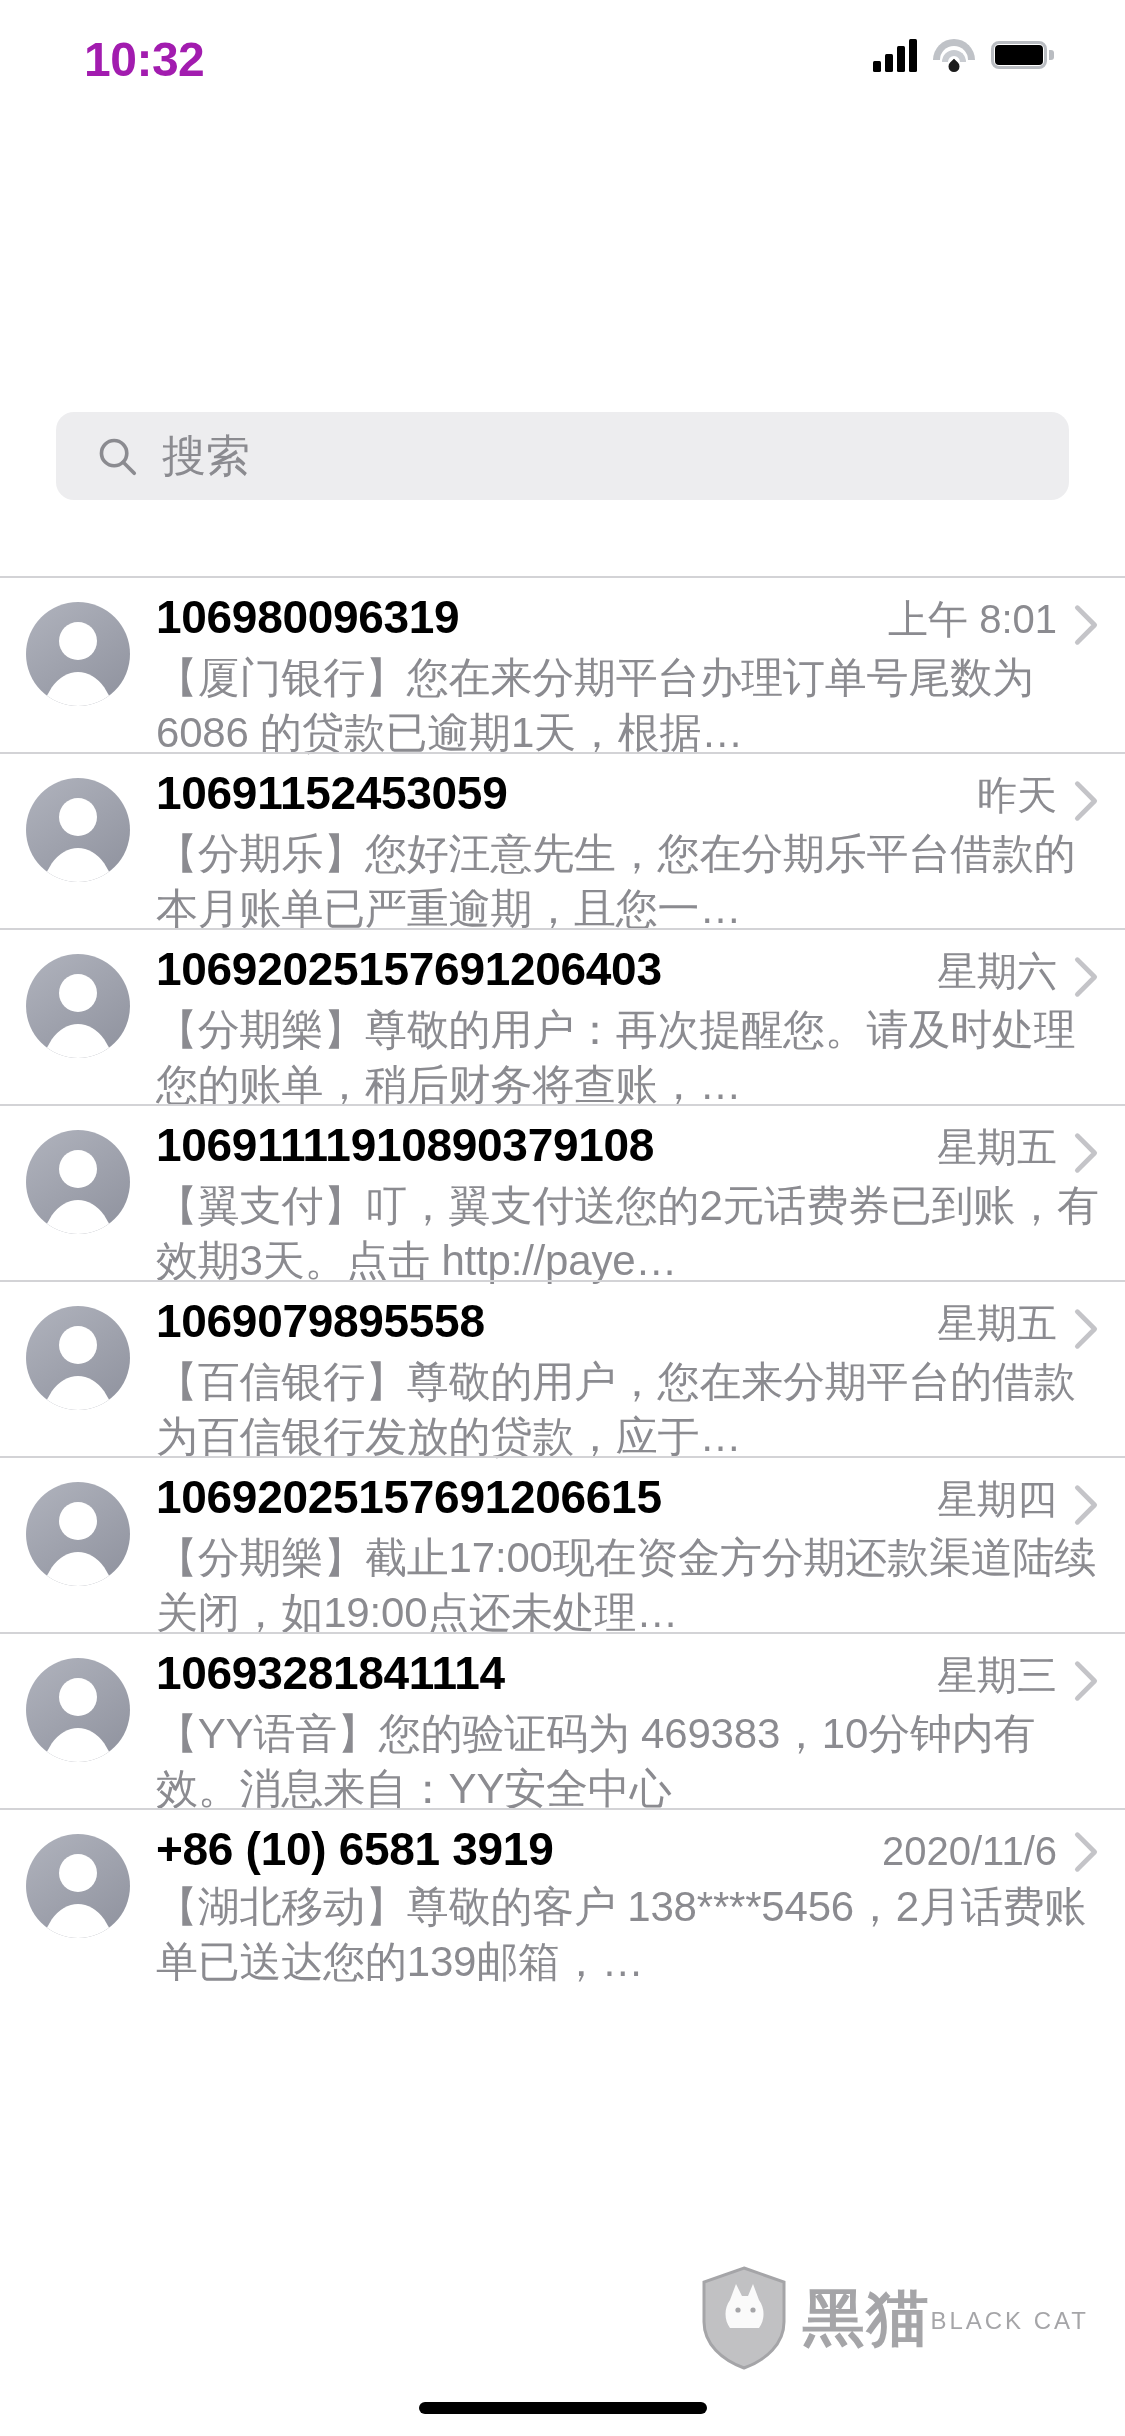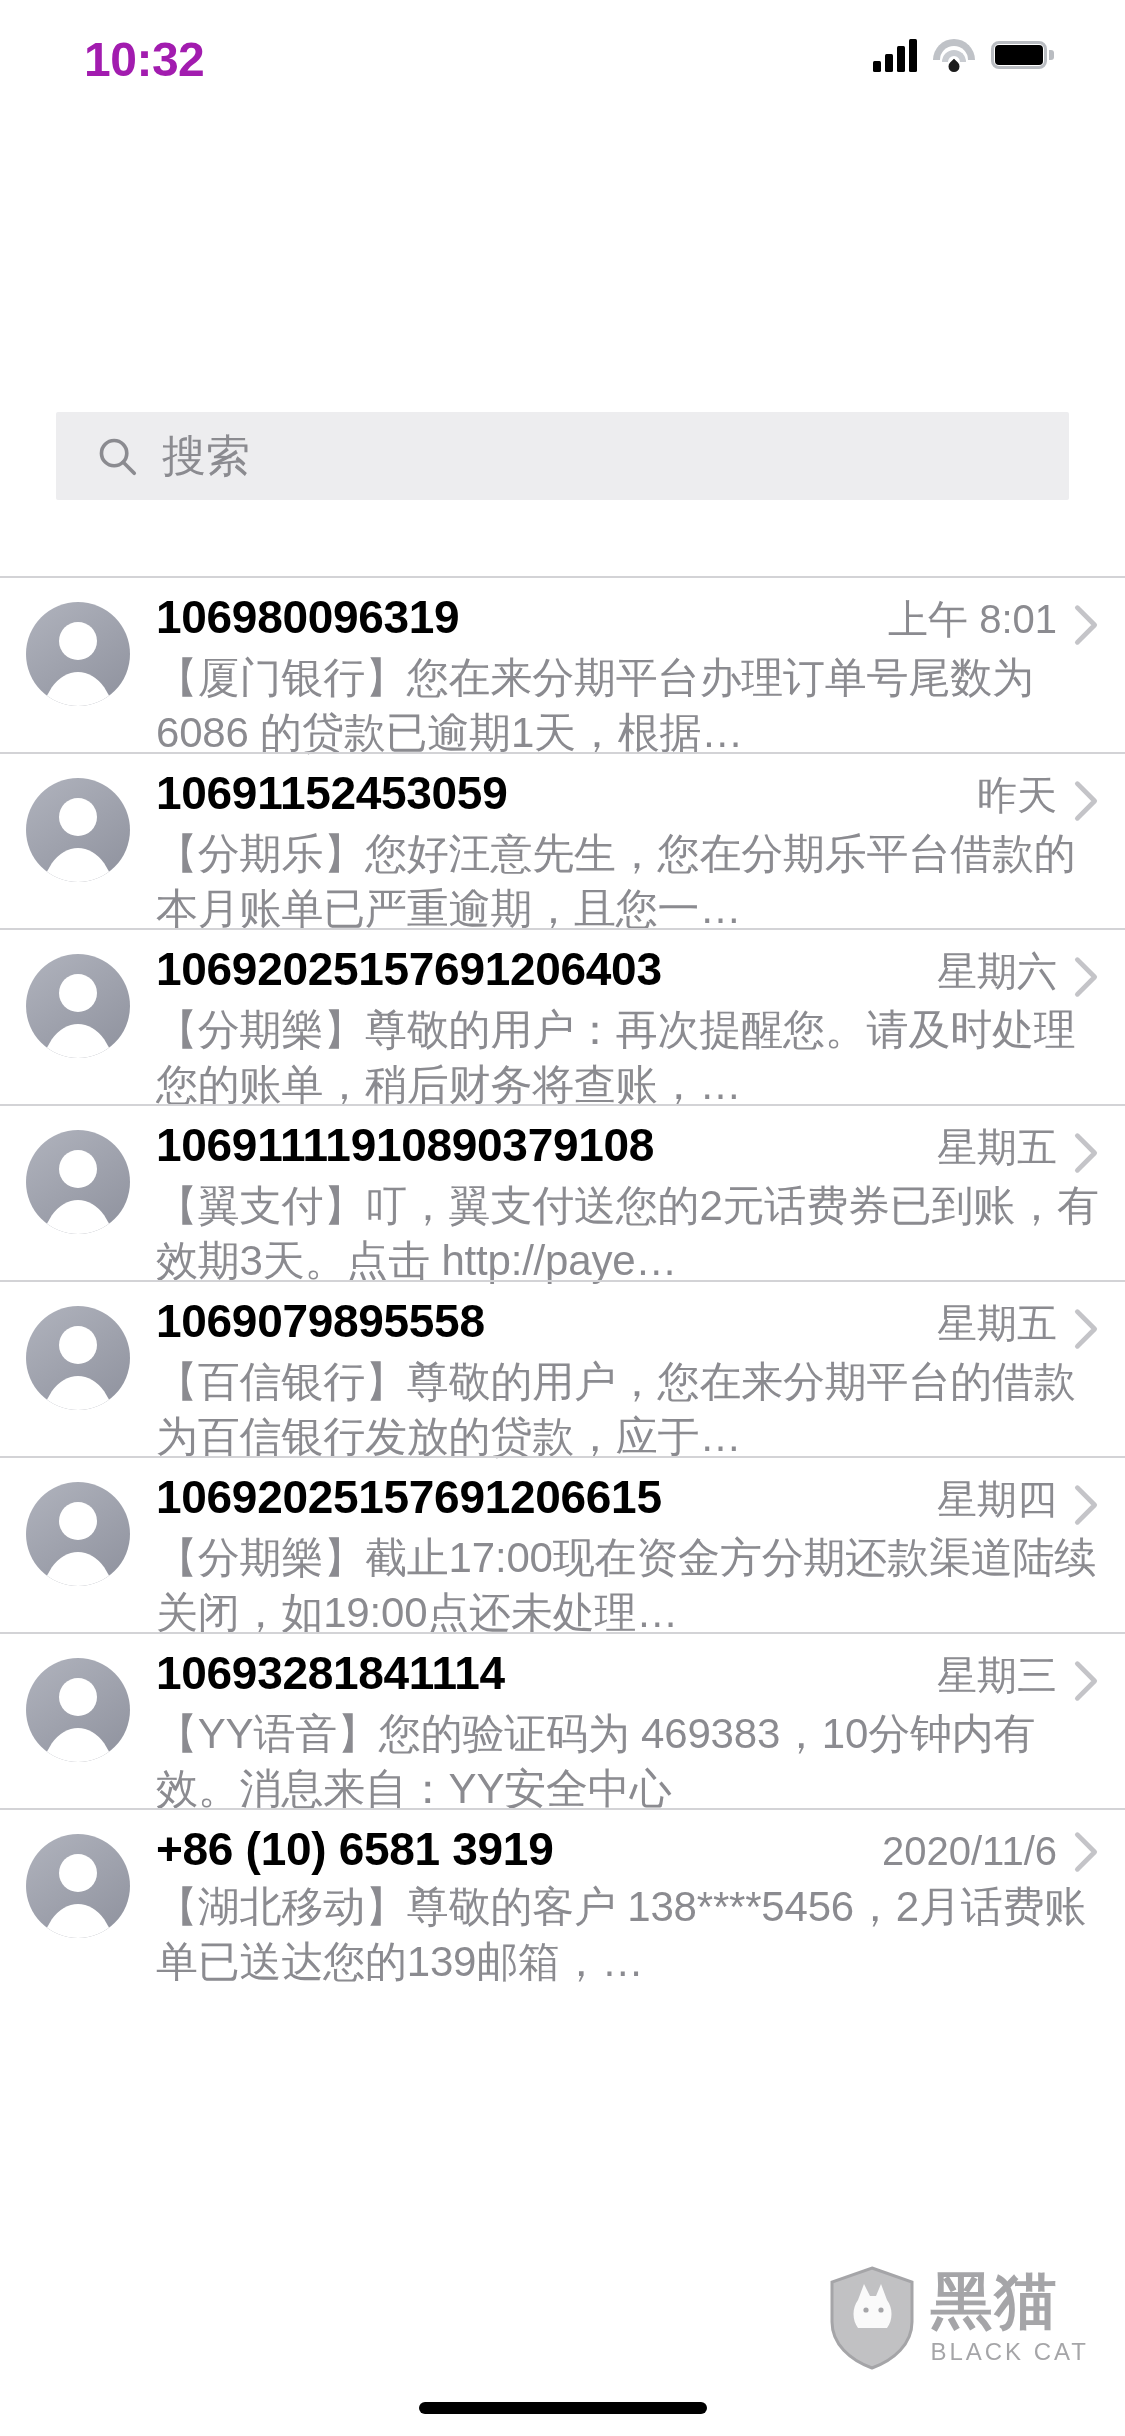--- a/index.html
+++ b/index.html
@@ -78,21 +78,21 @@
   }
   .btn-more b { width:12px; height:12px; border-radius:50%; background:#2d7dfa; display:block; }
   .btn-compose {
     width:78px; height:78px; border-radius:50%; background:#2d7dfa;
     display:flex; align-items:center; justify-content:center;
   }
 
   
   .searchbar {
     position:absolute; left:56px; top:412px;
-    width:1013px; height:88px; border-radius:2px;
+    width:1013px; height:88px; border-radius:18px;
     background:#ededef; display:flex; align-items:center;
   }
   .search-ico { margin-left:38px; margin-right:22px; display:block; }
   .search-ph { font-size:44px; color:#8b8b90; }
 
   
   .list { position:absolute; top:576px; left:0; width:1125px; }
   .row { position:relative; height:176px; display:flex; align-items:flex-start; }
   .row::before {
     content:""; position:absolute; left:0; right:0; top:0;
@@ -135,21 +135,21 @@
     overflow:hidden; letter-spacing:-0.2px;
   }
 
   
   .watermark {
     position:absolute; right:36px; bottom:66px;
     display:flex; align-items:center; gap:14px; opacity:0.62;
     pointer-events:none;
   }
   .wm-shield { width:88px; height:104px; }
-  .wm-text { display:flex; flex-direction:column; align-items:flex-start; }
+  .wm-text { display:flex; flex-direction:row; align-items:center; }
   .wm-cn { font-size:62px; font-weight:700; color:#6f6f73; letter-spacing:2px; line-height:1; }
   .wm-en { font-size:24px; font-weight:400; color:#6f6f73; letter-spacing:3px; margin-top:6px; }
 
   
   .home-ind {
     position:absolute; left:50%; transform:translateX(-50%);
     bottom:22px; width:288px; height:12px; border-radius:6px; background:#000;
   }
 </style>
 </head>

